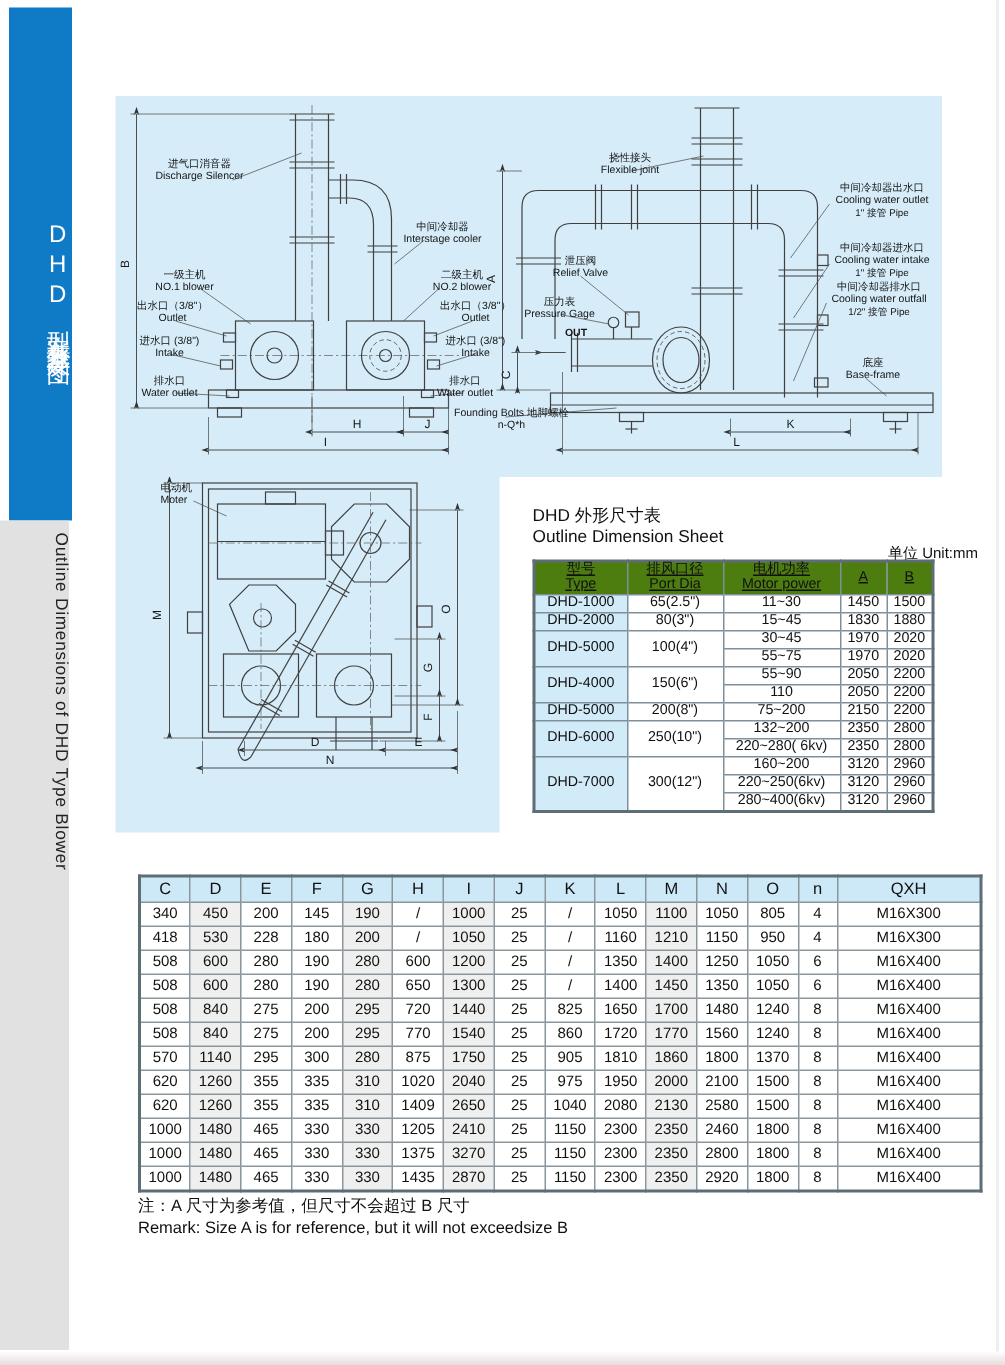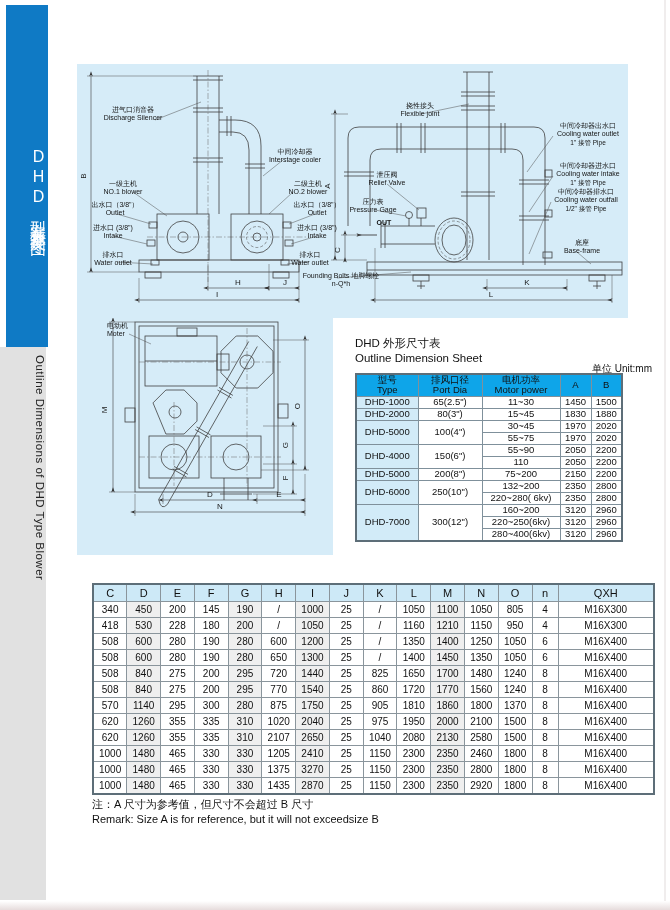--- a/index.html
+++ b/index.html
@@ -32,21 +32,21 @@
   svg .dash{stroke:#555;stroke-width:.6;stroke-dasharray:3 2;fill:none;}
   
   .sheet{position:absolute;left:355px;top:336px;width:299px;}
   .sheet-title-cn{font-size:11.5px;}
   .sheet-title-en{font-size:11.5px;margin-top:1px;}
   .sheet-unit{position:absolute;right:2px;top:26px;font-size:10px;}
   .sheet-table{border-collapse:collapse;table-layout:fixed;width:266px;margin-top:9px;
                font-size:9.5px;border:2px solid #5d6e78;}
   .sheet-table th,.sheet-table td{border:1px solid #7f909b;text-align:center;
                padding:0 1px;height:11px;line-height:1.1;background:#fff;font-weight:normal;}
-  .sheet-table th{background:#0ea5e9;}
+  .sheet-table th{background:#4d7c0f;text-decoration:underline;}
   .sheet-table td.type{background:#d2ebf8;}
   .sheet-table th span{display:block;}
   
   .dim-table{position:absolute;left:92px;top:583px;border-collapse:collapse;table-layout:fixed;
              width:563px;font-size:10px;border:2px solid #5d6e78;}
   .dim-table th,.dim-table td{border:1px solid #8a959c;text-align:center;padding:0;
              height:15px;line-height:1;font-weight:normal;}
   .dim-table th{background:#cde9f7;font-size:11px;height:16px;}
   col.shade{background:#efefef;}
   
@@ -661,21 +661,21 @@
           <td>1500</td>
           <td>8</td>
           <td>M16X400</td>
         </tr>
         <tr>
           <td>620</td>
           <td>1260</td>
           <td>355</td>
           <td>335</td>
           <td>310</td>
-          <td>2107</td>
+          <td>1409</td>
           <td>2650</td>
           <td>25</td>
           <td>1040</td>
           <td>2080</td>
           <td>2130</td>
           <td>2580</td>
           <td>1500</td>
           <td>8</td>
           <td>M16X400</td>
         </tr>

